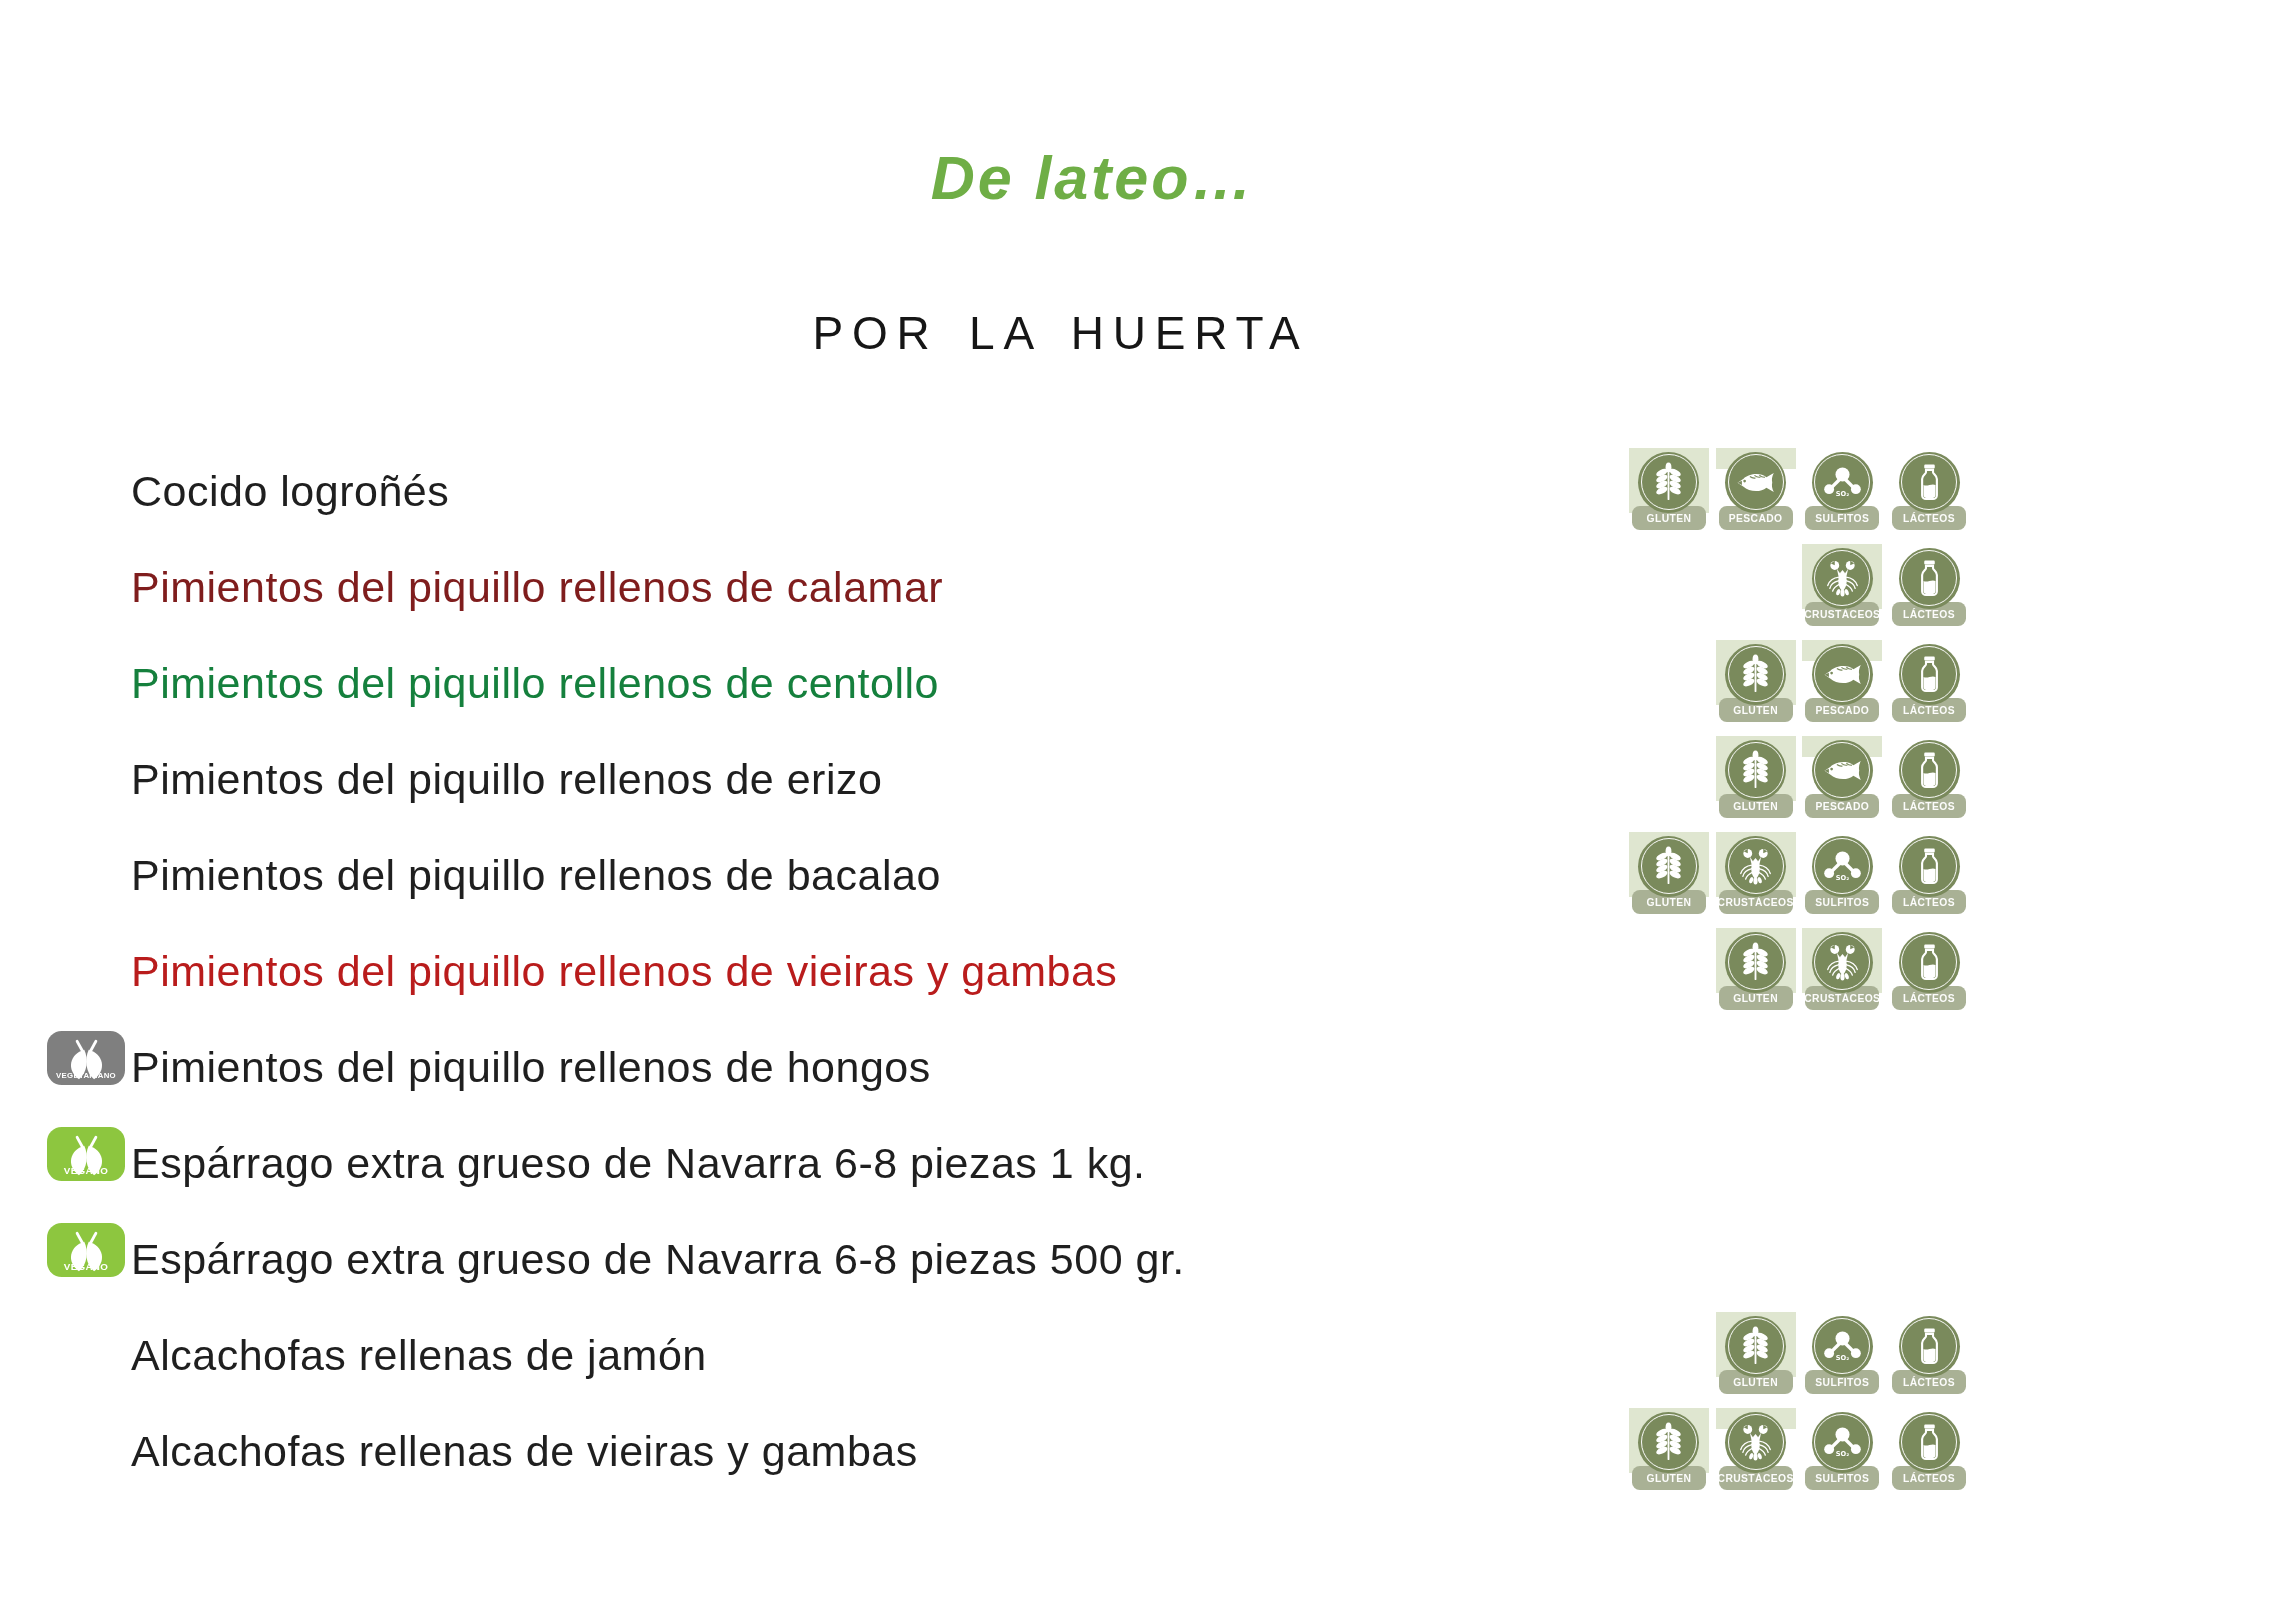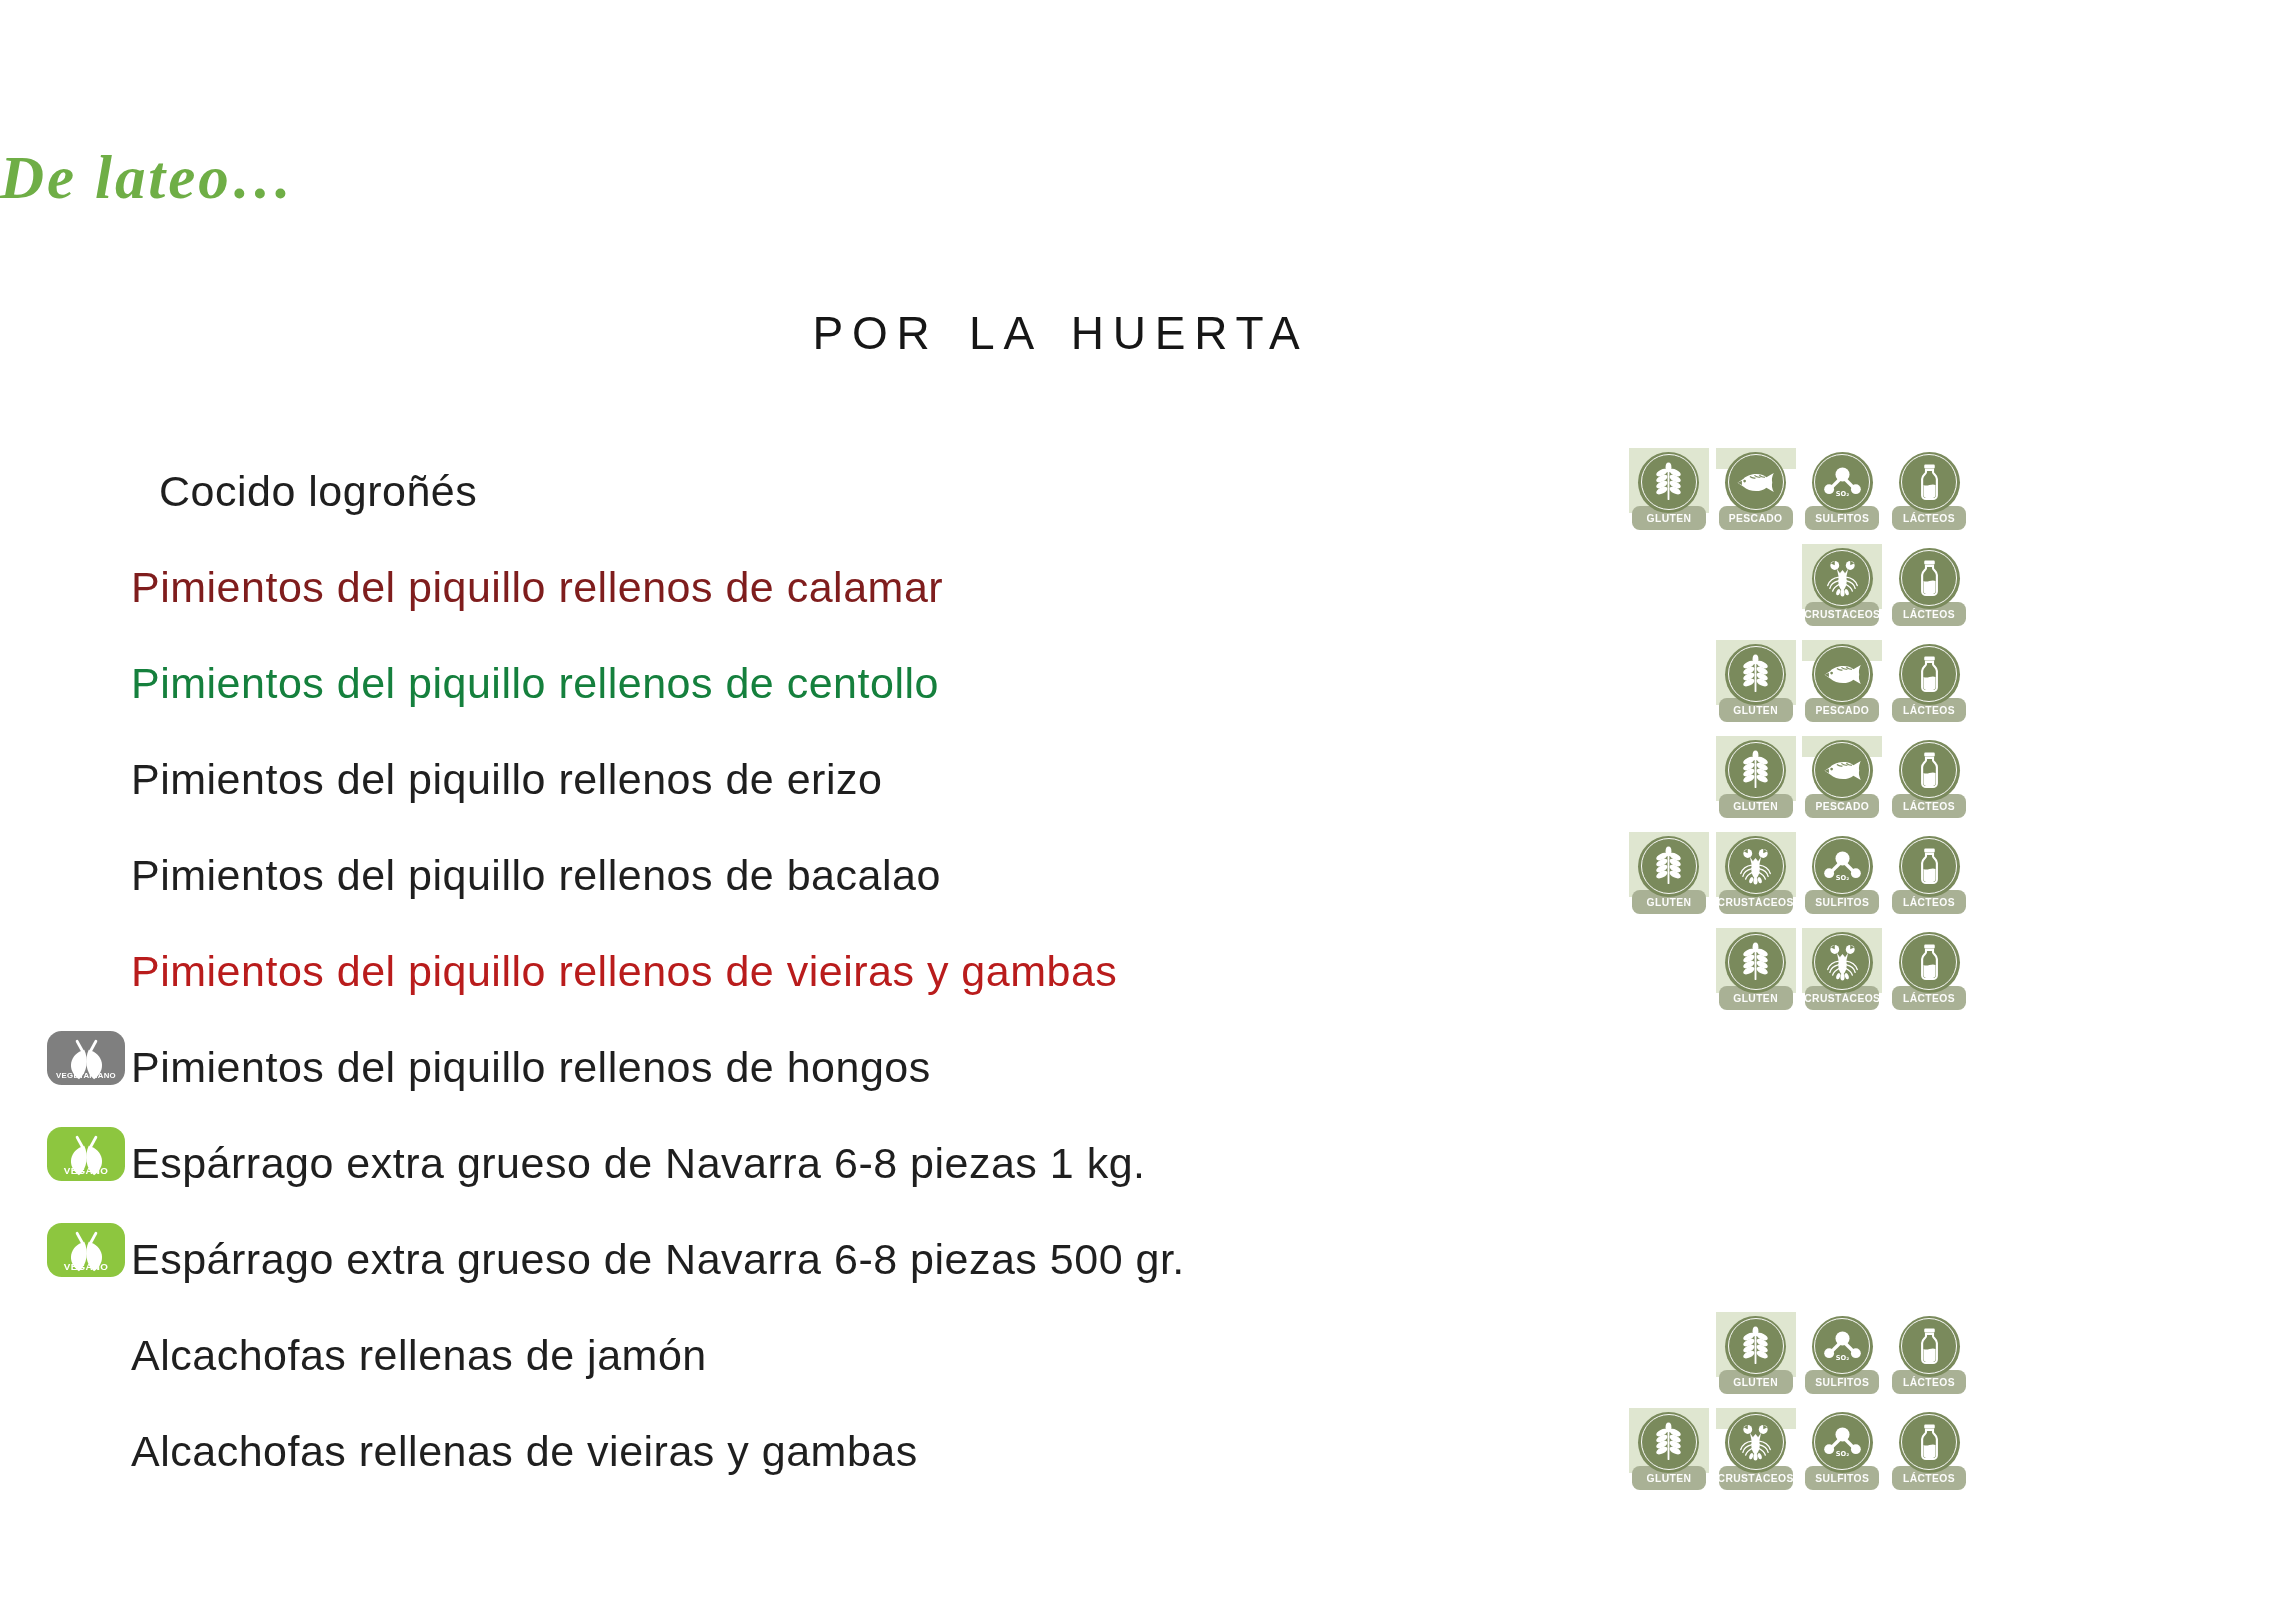--- a/index.html
+++ b/index.html
@@ -1,22 +1,22 @@
 <!DOCTYPE html>
 <html><head>
 <meta charset="utf-8">
 <style>
   html,body{margin:0;padding:0}
   body{
     width:2293px;height:1621px;background:#ffffff;position:relative;overflow:hidden;
     font-family:"Liberation Sans",sans-serif;
   }
   .script-title{
-    position:absolute;top:143px;left:0;width:2186px;
-    font-family:Liberation Serif, serif;font-style:italic;font-weight:bold;
+    position:absolute;top:143px;left:0;width:2186px;text-align:center;
+    font-family:Liberation Sans, sans-serif;font-style:italic;font-weight:bold;
     font-size:61px;letter-spacing:2.9px;
   }
   .section-title{
     position:absolute;top:306px;left:0;width:2121px;text-align:center;
     font-size:46px;letter-spacing:8.8px;word-spacing:8.8px;color:#161616;font-weight:400;
   }
   .menu-list{position:absolute;left:47px;top:443px;width:1919px}
   .menu-row{display:flex;align-items:center;height:96px}
   .badge-slot{width:84px;flex:0 0 84px}
   .diet-badge{width:78px;height:54px;border-radius:14.7px;position:relative;margin-top:-17.6px}
@@ -47,21 +47,21 @@
   }
 </style>
 </head>
 <body>
 
 <div class="script-title" style="color: rgb(111, 174, 70);">De lateo…</div>
 <div class="section-title">POR LA HUERTA</div>
 <div class="menu-list">
     <div class="menu-row">
       <div class="badge-slot"></div>
-      <div class="item-name" style="color: rgb(31, 31, 31); margin-left: 28px;">Cocido logroñés</div>
+      <div class="item-name" style="color: rgb(31, 31, 31);">Cocido logroñés</div>
       <div class="allergen-group">
         <div class="tile">
           <div class="tile-hl full" style="background: rgb(223, 230, 208);"></div>
           <div class="circle" style="background: rgb(122, 138, 92);">
             <svg viewBox="0 0 64 64">
               <g fill="#fff">
     <rect x="30.7" y="7" width="2.6" height="50" rx="1.3"></rect>
                 <ellipse cx="32" cy="10.5" rx="4.2" ry="7"></ellipse>
     <ellipse cx="22.5" cy="18" rx="8.6" ry="4.3" transform="rotate(-26 22.5 18)"></ellipse>
                 <ellipse cx="41.5" cy="18" rx="8.6" ry="4.3" transform="rotate(26 41.5 18)"></ellipse>

